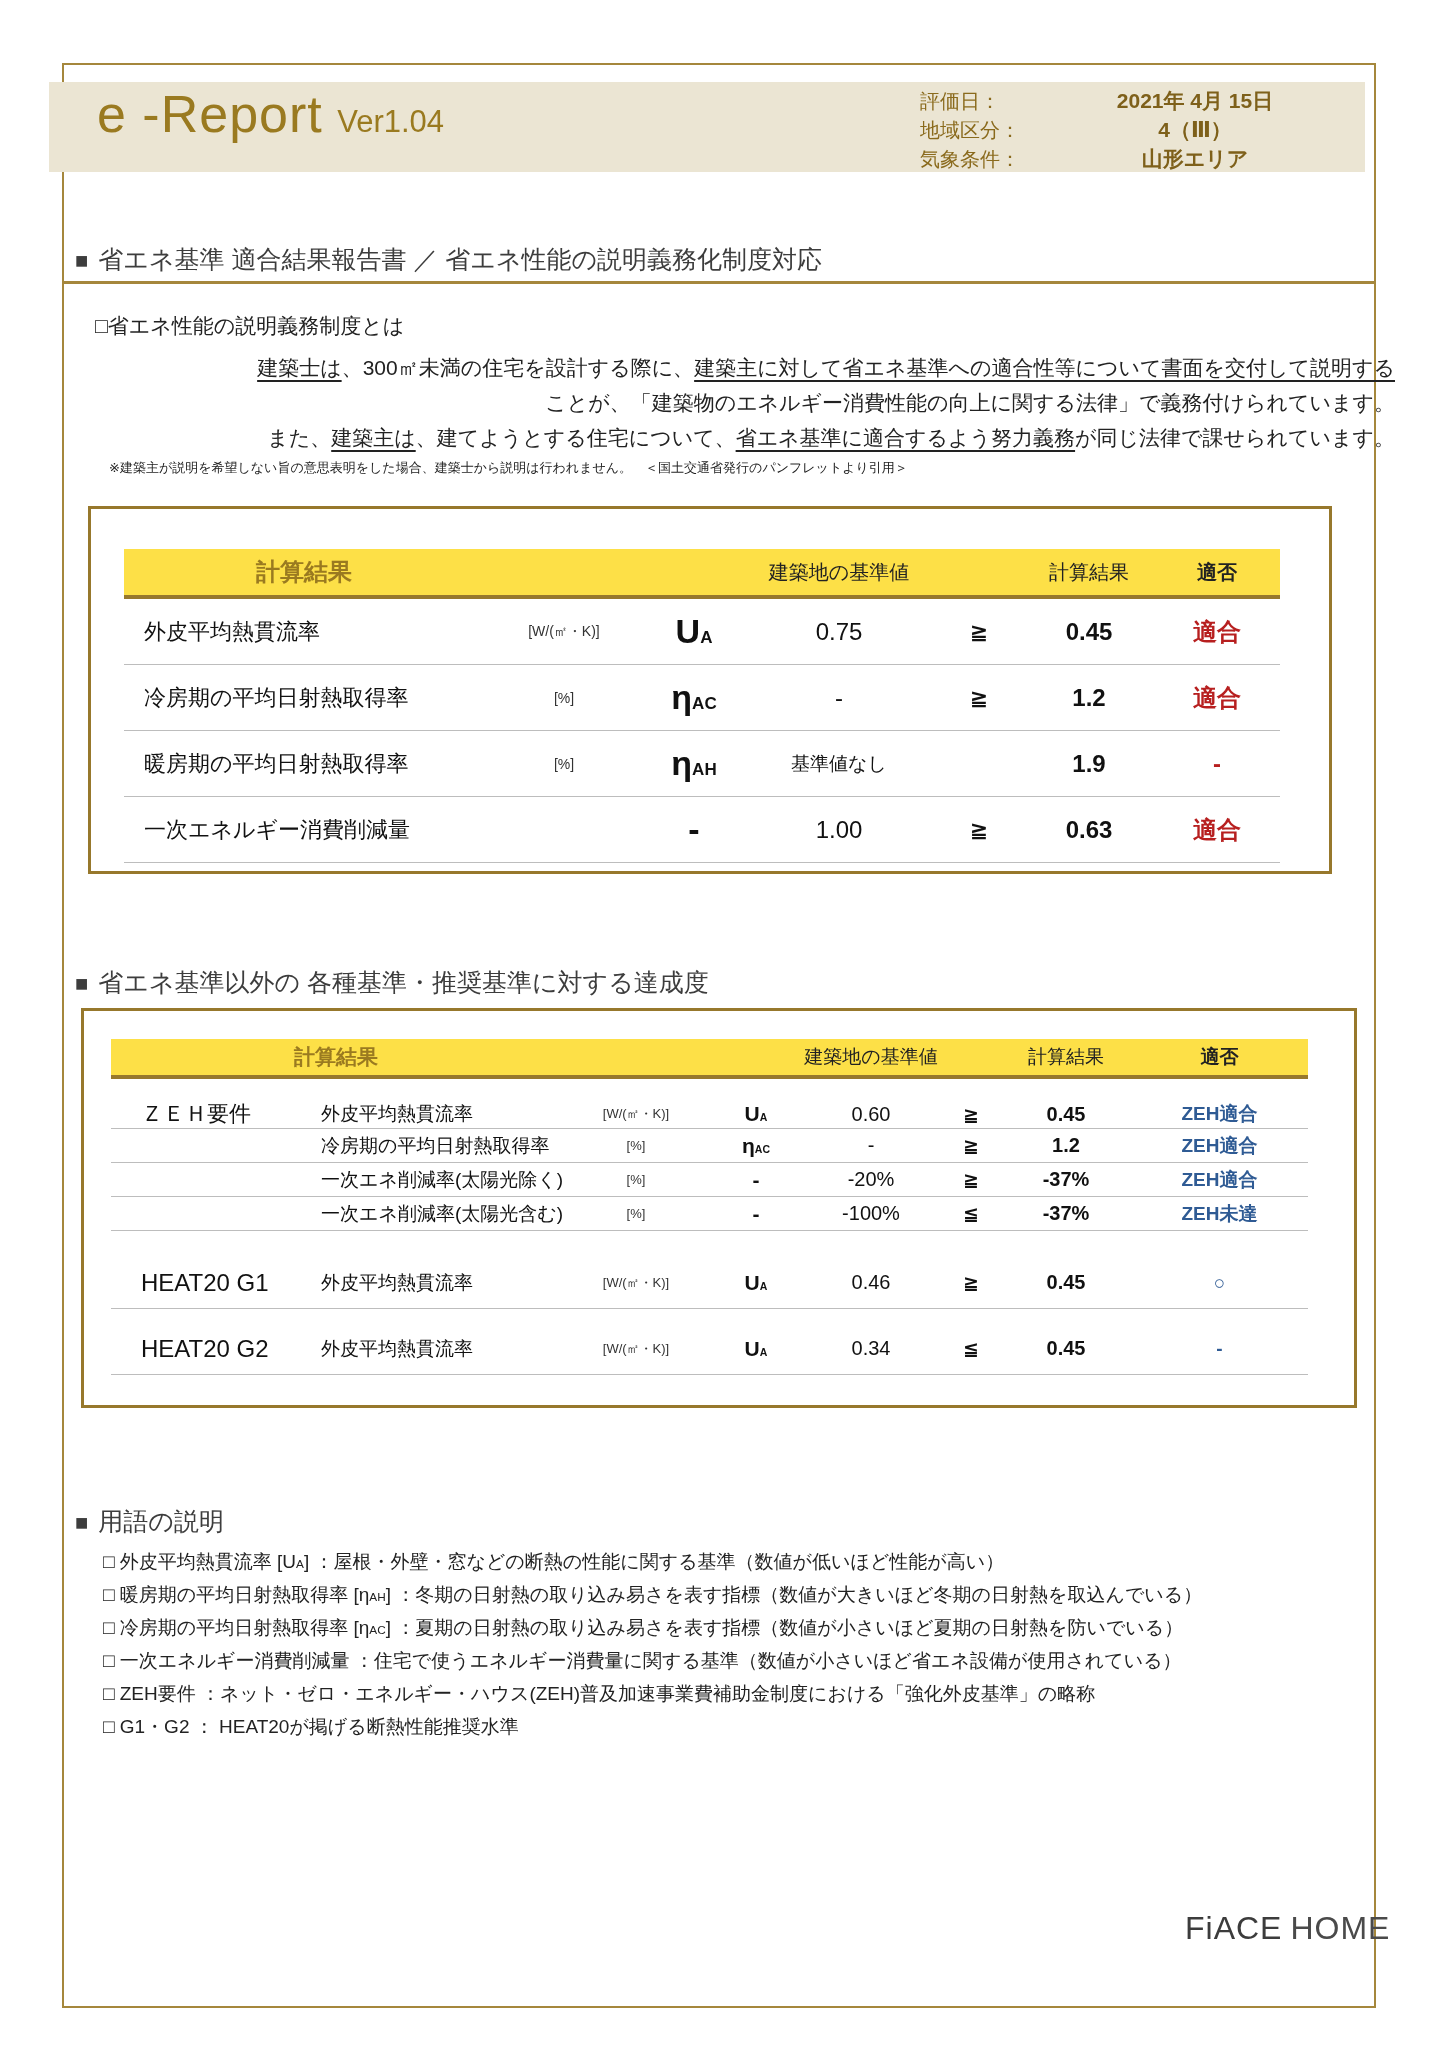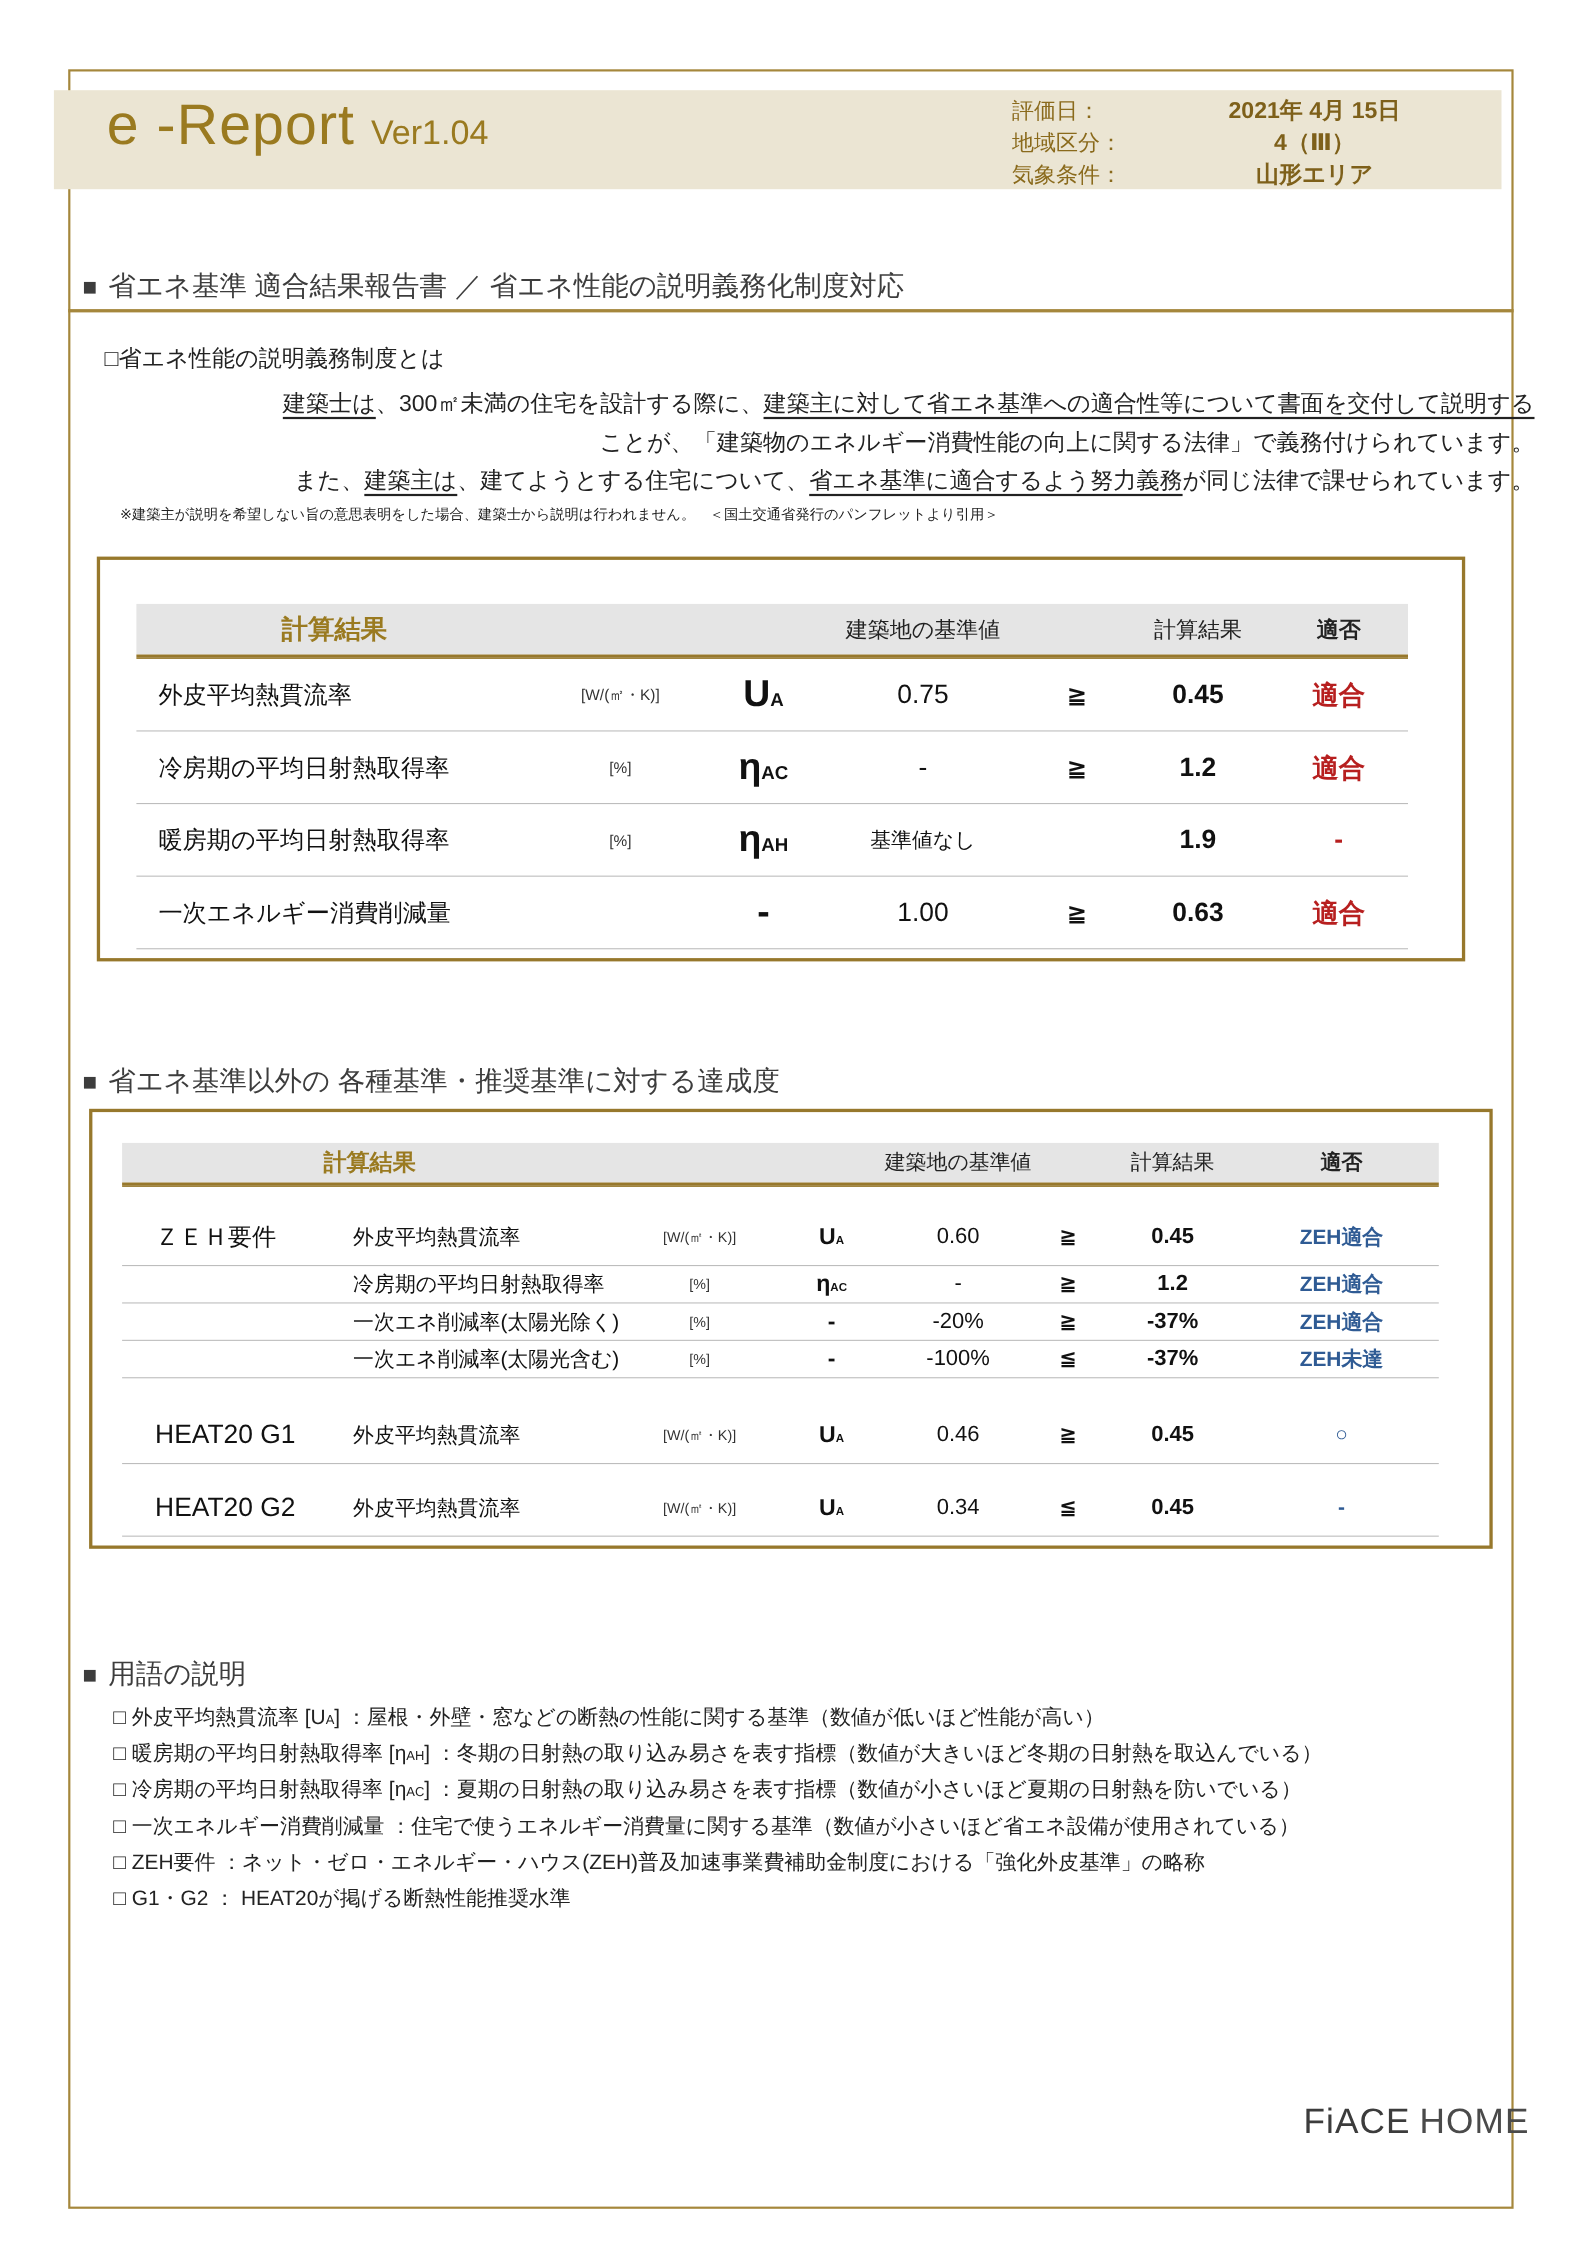--- a/index.html
+++ b/index.html
@@ -35,21 +35,21 @@
   .u { text-decoration:underline; text-underline-offset:5px; text-decoration-thickness:1.5px; }
 
   
   .result-box { position:absolute; border:3px solid #97782c; background:#fff; }
   .box1 { left:88px; top:506px; width:1244px; height:368px; padding:40px 49px 0 33px; }
   .box2 { left:81px; top:1008px; width:1276px; height:400px; padding:28px 46px 0 27px; }
 
   .t1-grid { display:grid; grid-template-columns:360px 160px 100px 190px 90px 130px 1fr; align-items:center; }
   .t2-grid { display:grid; grid-template-columns:200px 250px 150px 90px 140px 60px 130px 1fr; align-items:center; }
 
-  .thead { background:#e5e5e5; }
+  .thead { background:#fde047; }
   .t1 .thead { height:46px; }
   .t2 .thead { height:36px; }
   .gold-divider { height:2px; border-top:3px solid #97782c; border-bottom:1px solid #97782c; }
 
   .h-item { text-align:center; font-size:24px; font-weight:bold; color:#9a7a20; }
   .t2 .h-item { font-size:21px; grid-column:1 / 3; }
   .h-std { text-align:center; font-size:20px; color:#222; }
   .h-res { text-align:center; font-size:20px; color:#222; }
   .h-ver { text-align:center; font-size:20px; font-weight:bold; color:#222; }
   .t2 .h-std, .t2 .h-res { font-size:19px; }
@@ -66,21 +66,21 @@
   .c-std { text-align:center; font-size:24px; color:#111; white-space:nowrap; }
   .c-op { text-align:center; font-size:22px; font-weight:bold; color:#111; }
   .c-res { text-align:center; font-size:24px; font-weight:bold; color:#111; }
   .c-ver { text-align:center; font-size:24px; font-weight:bold; }
   .v-red { color:#b71f1f; } .v-blue { color:#2f5b94; }
 
   .t1 .c-std.small { font-size:19px; }
 
   .t2 .trow { border-bottom:1px solid #bdbdbd; }
   .t2 .zeh-row { height:34px; }
-  .t2 .zeh-first { height:72px; padding-top:20px; }
+  .t2 .zeh-first { height:50px; padding-top:20px; }
   .t2 .heat-row { height:52px; }
   .t2 .heat-g1 { margin-top:26px; }
   .t2 .heat-g2 { margin-top:14px; }
   .c-group { padding-left:30px; font-size:22px; font-weight:500; color:#111; white-space:nowrap; }
   .t2 .heat-row .c-group { font-size:24px; }
   .t2 .c-name { padding-left:10px; font-size:19px; }
   .t2 .c-unit { font-size:13px; }
   .t2 .c-sym { font-size:21px; }
   .t2 .c-std { font-size:20px; }
   .t2 .c-op { font-size:19px; }

